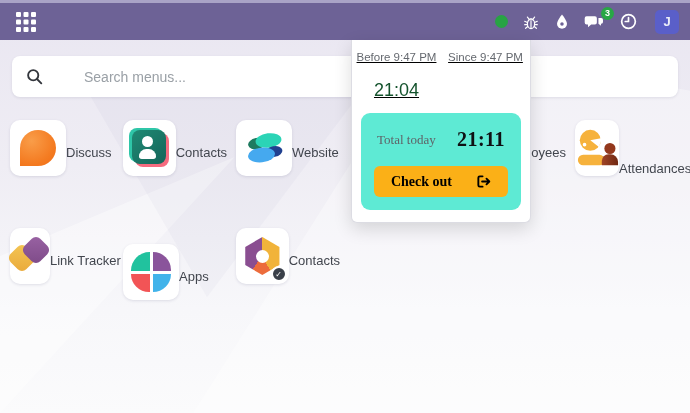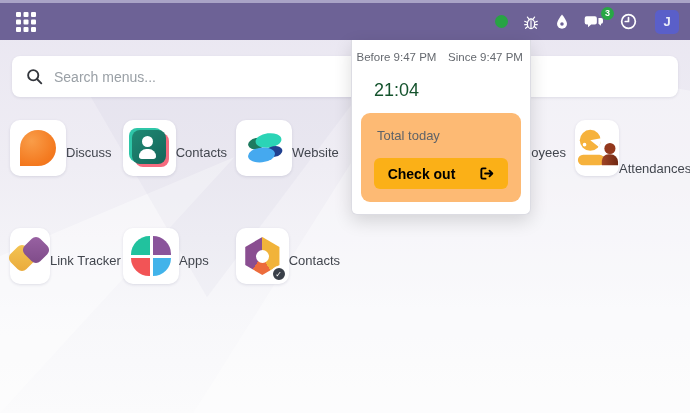--- a/index.html
+++ b/index.html
@@ -29,21 +29,21 @@
   .tray-ic { display:flex; align-items:center; justify-content:center; position:relative; }
   .badge { position:absolute; top:-6px; right:-9px; min-width:13px; height:13px;
     background:#28a745; color:#fff; font-size:9px; font-weight:bold; border-radius:8px;
     display:flex; align-items:center; justify-content:center; padding:0 3px; }
   .avatar { width:24px; height:24px; border-radius:5px; background:#5a5fc9; color:#eceef8;
     font-size:13px; font-weight:bold; display:flex; align-items:center; justify-content:center; margin-left:3px; }
 
   
   .searchbar { position:absolute; left:12px; top:56px; width:666px; height:41px;
     background:#fff; border-radius:8px; box-shadow:0 1px 3px rgba(40,40,80,.10);
-    display:flex; align-items:center; padding:0 14px; z-index:10; }
+    display:flex; align-items:center; padding:0 14px; z-index:10;gap:30px; }
   .searchbar input { border:none; outline:none; flex:1; font-size:14px; margin-left:11px;
     font-family:inherit; color:#333; background:transparent; }
   .searchbar input::placeholder { color:#9aa0a6; }
 
   
   .app { position:absolute; width:104px; display:flex; flex-direction:row; align-items:center; cursor:pointer; }
   .tile { width:56px; height:56px; background:#fff; border-radius:10px; position:relative;
     box-shadow:0 1px 3px rgba(50,50,90,.13); display:flex; align-items:center; justify-content:center; }
   .app-label { margin-top:8px; font-size:13px; color:#42464e; white-space:nowrap; }
 
@@ -82,24 +82,24 @@
   .ic-settings .hole { position:absolute; left:12.5px; top:12.5px; width:13px; height:13px; border-radius:50%; background:#fff; }
   .check-badge { position:absolute; right:2px; bottom:2px; width:16px; height:16px; border-radius:50%;
     background:#3a4049; border:2px solid #fff; color:#fff; font-size:8px;
     display:flex; align-items:center; justify-content:center; }
 
   
   .popup { position:absolute; left:351px; top:40px; width:180px; z-index:50;
     background:#fff; border:1px solid #dcdce3; border-top:none; border-radius:0 0 6px 6px;
     box-shadow:0 6px 18px rgba(0,0,0,.14); }
   .times-row { display:flex; padding-top:11px; }
-  .times-col { flex:1; text-align:center; }
+  .times-col { flex:1; text-align:center;text-decoration:underline; }
   .times-col .lbl { font-size:11.5px; color:#65696f; }
   .times-col .val { font-size:18px; color:#14532d; margin-top:17px; }
-  .total-card { margin:12px 9px 12px; background:#fdba74; border-radius:9px; padding:15px 13px 13px; }
+  .total-card { margin:12px 9px 12px; background:#5eead4; border-radius:9px; padding:15px 13px 13px;font-family:Liberation Serif, serif; }
   .total-row { display:flex; justify-content:space-between; align-items:center; padding:0 3px; }
   .total-row .lbl { font-size:13px; color:#5f6368; }
   .total-row .val { font-size:20px; font-weight:bold; color:#0f1013; letter-spacing:.5px; }
   .checkout-btn { margin-top:15px; width:100%; height:31px; border:none; border-radius:6px;
     background:#fbb017; color:#000; font-size:14px; font-weight:bold; font-family:inherit;
     display:flex; align-items:center; justify-content:center; gap:24px; cursor:pointer; }
 </style>
 </head>
 <body>
 
@@ -229,21 +229,21 @@
 <div class="app" style="left:10px; top:228px;">
   <div class="tile">
     <div class="ic-link">
       <div class="sq yellow"></div>
         <div class="sq purple"></div>
     </div>
   </div>
   <div class="app-label">Link Tracker</div>
 </div>
 
-<div class="app" style="left:123px; top:228px;">
+<div class="app" style="left:123px; top:244px;">
   <div class="tile">
     <div class="ic-apps">
       <div class="q1"></div>
         <div class="q2"></div>
         <div class="q3"></div>
         <div class="q4"></div>
     </div>
   </div>
   <div class="app-label">Apps</div>
 </div>
@@ -265,20 +265,21 @@
       <div class="lbl">Before 9:47 PM</div>
       <div class="val">21:04</div>
     </div>
     <div class="times-col">
       <div class="lbl">Since 9:47 PM</div>
     </div>
   </div>
   <div class="total-card">
     <div class="total-row">
       <span class="lbl">Total today</span>
+      <span class="val">21:11</span>
     </div>
     <button class="checkout-btn">
       <span>Check out</span>
       <svg width="15" height="15" viewBox="0 0 16 16" fill="none" stroke="#000" stroke-width="2" stroke-linecap="round" stroke-linejoin="round">
         <path d="M7 2.5H4A1.5 1.5 0 002.5 4v8A1.5 1.5 0 004 13.5h3"></path>
         <path d="M6.5 8h7M11.2 5 14.2 8 11.2 11"></path>
       </svg>
     </button>
   </div>
 </div>

